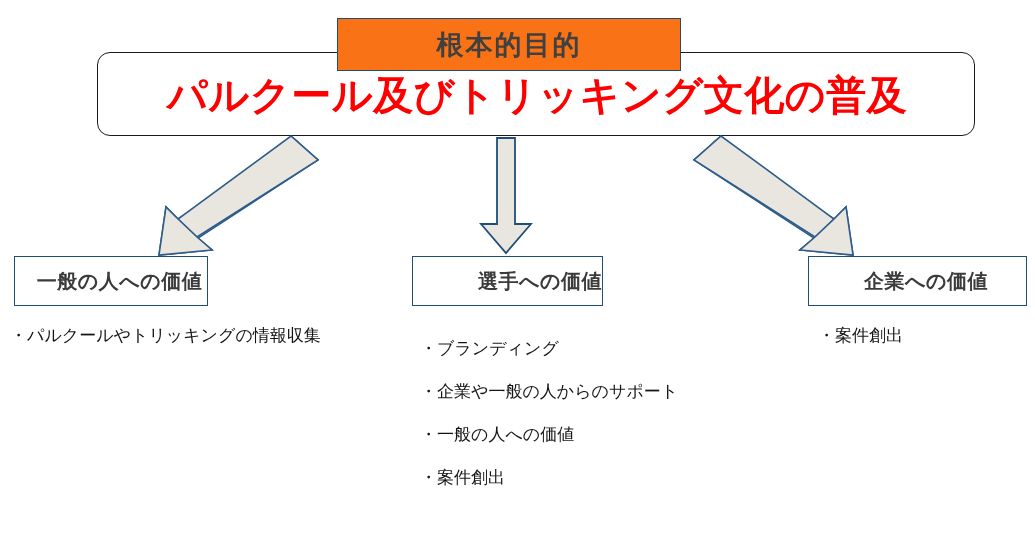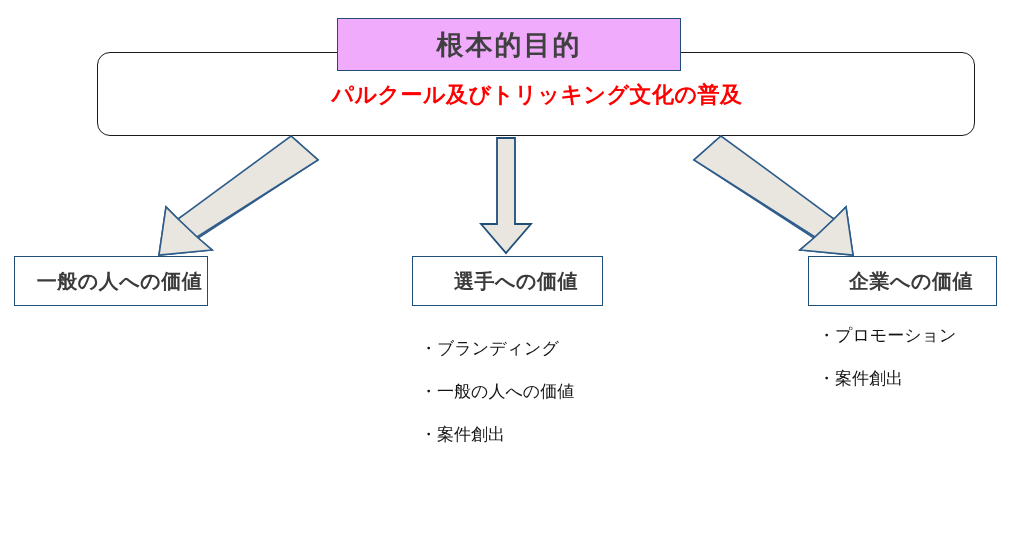--- a/index.html
+++ b/index.html
@@ -32,36 +32,36 @@
   #purpose-statement {
     position: absolute;
     left: 0;
     top: 0;
     width: 878px;
     height: 84px;
     display: flex;
     align-items: center;
     justify-content: center;
     color: #FF0000;
-    font-size: 22px;
+    font-size: 40px;
     font-weight: bold;
     letter-spacing: 0.5px;
     white-space: nowrap;
   }
 
   
   #purpose-title-box {
     position: absolute;
     left: 337px;
     top: 18px;
     width: 344px;
     height: 53px;
     box-sizing: border-box;
     border: 1.7px solid #1F4E79;
-    background: #f0abfc;
+    background: #f97316;
     z-index: 3;
     display: flex;
     align-items: center;
     justify-content: center;
   }
   #purpose-title-text {
     color: #404040;
     font-size: 27px;
     font-weight: bold;
     letter-spacing: 2px;
@@ -90,22 +90,22 @@
     padding-left: 17px;
   }
   .category-label {
     color: #3b3b3b;
     font-size: 20px;
     font-weight: bold;
     letter-spacing: 0.5px;
     white-space: nowrap;
   }
   #category-box-public     { left: 14px;  top: 256px; width: 194px; height: 50px; }
-  #category-box-athlete    { left: 412px; top: 256px; width: 191px; height: 50px; }
-  #category-box-enterprise { left: 808px; top: 256px; width: 189px; height: 50px; }
+  #category-box-athlete    { left: 412px; top: 256px; width: 191px; height: 50px; justify-content: flex-end; }
+  #category-box-enterprise { left: 808px; top: 256px; width: 219px; height: 50px; }
 
   
   .bullet-column {
     position: absolute;
     z-index: 2;
   }
   #bullets-public     { left: 10px;  top: 325px; width: 400px; }
   #bullets-athlete    { left: 420px; top: 338px; width: 380px; }
   #bullets-enterprise { left: 818px; top: 325px; width: 215px; }
 
@@ -152,24 +152,25 @@
 
 <div id="category-box-athlete" class="category-box">
   <span class="category-label">選手への価値</span>
 </div>
 
 <div id="category-box-enterprise" class="category-box">
   <span class="category-label">企業への価値</span>
 </div>
 
 <div id="bullets-public" class="bullet-column">
+  <div class="bullet-item">・パルクールやトリッキングの情報収集</div>
 </div>
 
 <div id="bullets-athlete" class="bullet-column">
   <div class="bullet-item">・ブランディング</div>
+  <div class="bullet-item">・企業や一般の人からのサポート</div>
   <div class="bullet-item">・一般の人への価値</div>
   <div class="bullet-item">・案件創出</div>
 </div>
 
 <div id="bullets-enterprise" class="bullet-column">
-  <div class="bullet-item">・プロモーション</div>
   <div class="bullet-item">・案件創出</div>
 </div>
 
 </body></html>

